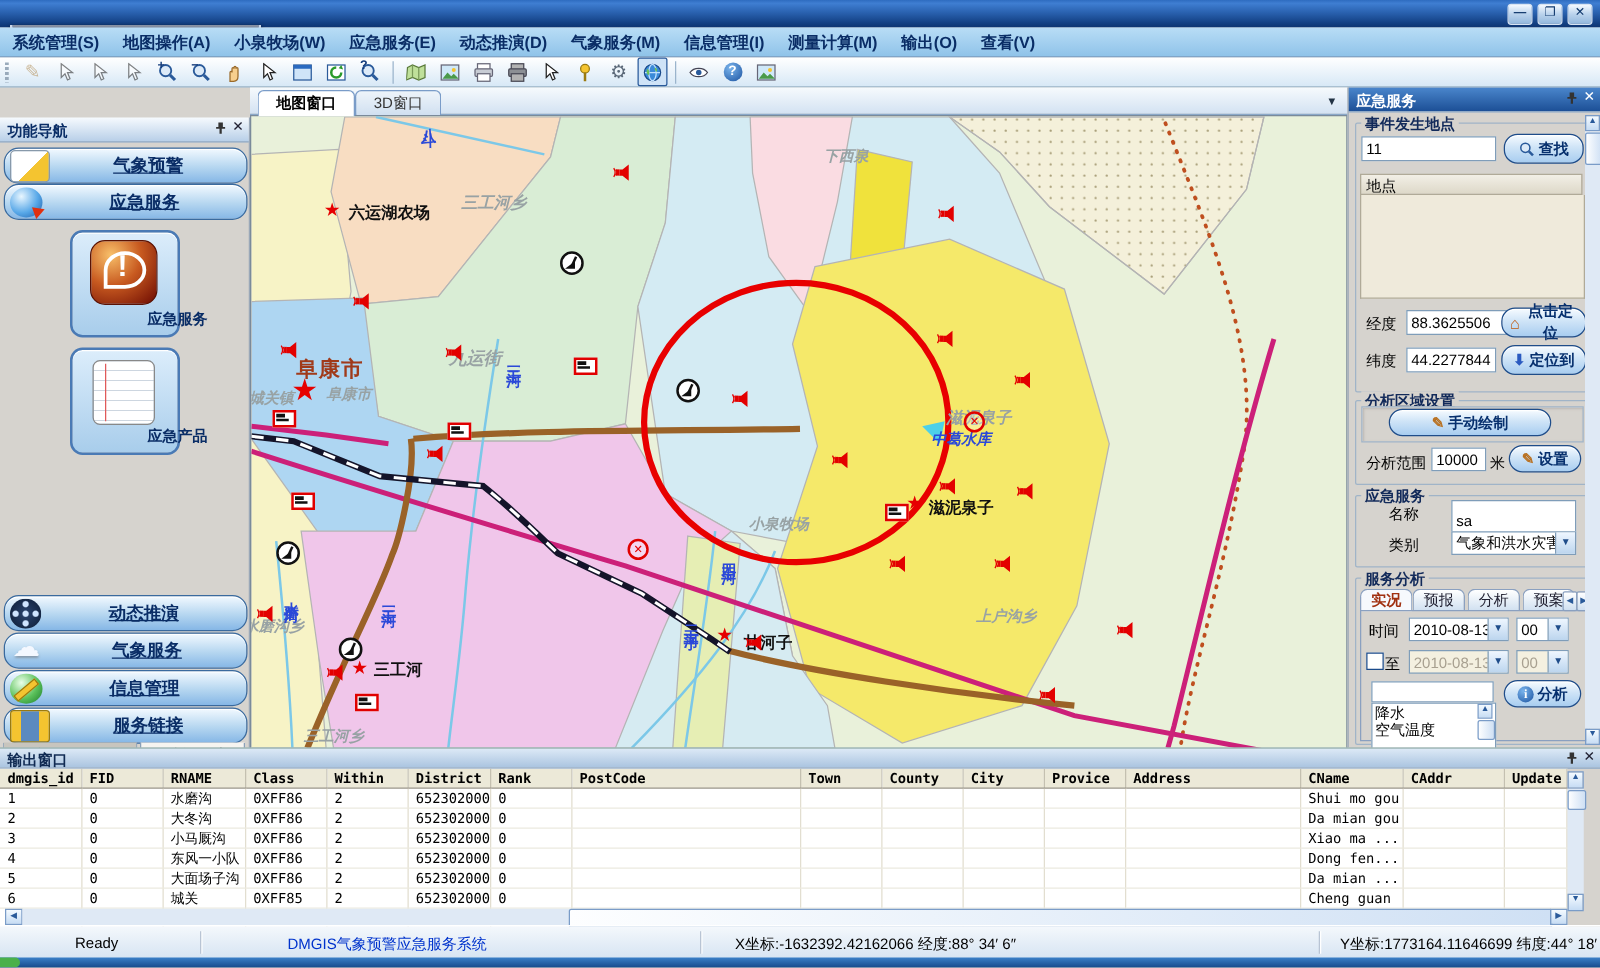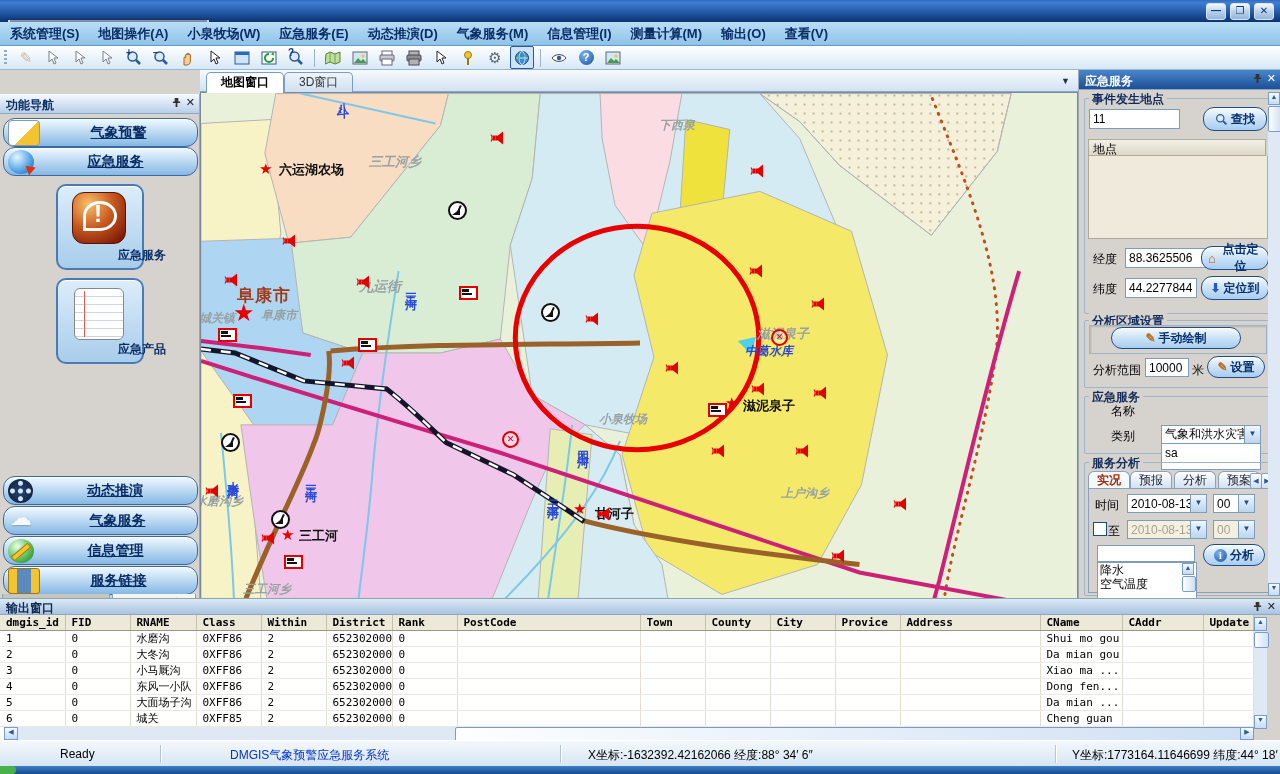--- a/index.html
+++ b/index.html
@@ -629,21 +629,21 @@
         <svg>
             <use href="#pinico"></use>
           </svg>
         <span class="pclose">✕</span>
       </span>
     </div>
 
     <div class="grp" style="top:28px;height:214px">
       <span class="glab">事件发生地点</span>
     </div>
-    <input class="xinput" style="left: 10px; top: 39px; width: 91px; height: 20px;" value="11">
+    <input class="xinput" style="left: 10px; top: 39px; width: 108px; height: 20px;" value="11">
     <button class="xpbtn" style="left:124px;top:37px;width:64px;height:24px">
       <svg class="bico">
           <use href="#mag"></use>
         </svg>
       <span>查找</span>
     </button>
     <div class="placehdr" style="left:9px;top:69px;width:178px;height:17px">地点</div>
     <div class="placelist" style="left:9px;top:86px;width:178px;height:82px"></div>
     <span class="flabel" style="left:14px;top:181px">经度</span>
     <input class="xinput" style="left: 46px; top: 178px; width: 88px; height: 20px;" value="88.3625506">
@@ -671,21 +671,21 @@
     <span class="flabel" style="left:113px;top:292px">米</span>
     <button class="xpbtn" style="left:128px;top:286px;width:58px;height:22px">
       <span class="ipencil">✎</span>
       <span>设置</span>
     </button>
 
     <div class="grp" style="top:326px;height:56px">
       <span class="glab">应急服务</span>
     </div>
     <span class="flabel" style="left:32px;top:333px">名称</span>
-    <input class="xinput" style="left: 82px; top: 330px; width: 100px; height: 34px; margin-top: 36px;" value="sa">
+    <input class="xinput" style="left: 82px; top: 330px; width: 100px; height: 34px;" value="sa">
     <span class="flabel" style="left:32px;top:358px">类别</span>
     <div class="combo" style="left:82px;top:355px;width:100px;height:19px">
       <span class="cv">气象和洪水灾害</span>
       <span class="cbtn">▼</span>
     </div>
 
     <div class="grp" style="top:392px;height:132px">
       <span class="glab">服务分析</span>
     </div>
     <div style="position:absolute;left:9px;top:401px;width:180px;height:18px">

